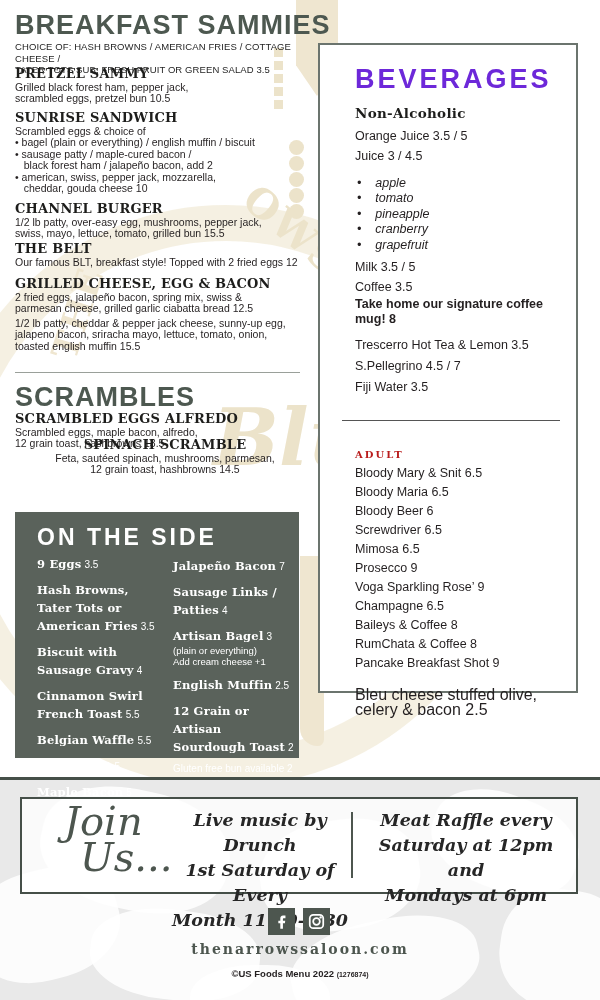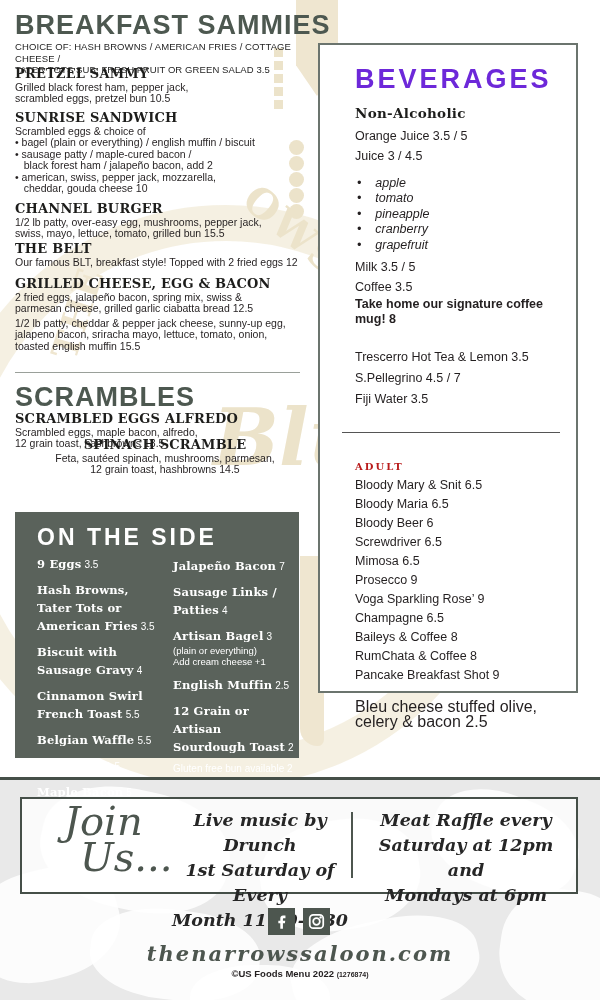--- a/index.html
+++ b/index.html
@@ -66,21 +66,21 @@
               font-style:italic;font-weight:normal;font-size:40px;line-height:40px;color:#4d564f;}
   .join-title .l2{margin-left:16px;display:block;margin-top:-4px;}
   .join-text{position:absolute;font-family:"DejaVu Serif",serif;font-style:italic;
              font-weight:bold;font-size:17.5px;line-height:25px;color:#262626;
              text-align:center;white-space:pre-line;}
   .join-div{position:absolute;left:329px;top:13px;width:2px;height:66px;background:#4d564f;}
   
   .soc{position:absolute;width:27px;height:27px;background:#4d564f;z-index:5;
        display:flex;align-items:center;justify-content:center;cursor:pointer;}
   .site{left:0;top:941px;width:600px;text-align:center;font-family:"DejaVu Serif",serif;
-        font-weight:bold;font-size:21px;letter-spacing:2px;color:#4d564f;z-index:5;font-style:italic;}
+        font-weight:bold;font-size:14px;letter-spacing:2px;color:#4d564f;z-index:5;}
   .copy{left:0;top:968px;width:600px;text-align:center;font-size:9.5px;font-weight:bold;
         color:#231f20;z-index:5;}
   .copy .tiny{font-size:7px;}
 </style>
 </head>
 <body>
 
 <div id="page">
 
   <div class="wm wm-ring"></div>
@@ -212,21 +212,21 @@
       <div class="bev-lines" style="margin-top:6px;">Orange Juice 3.5 / 5
 Juice 3 / 4.5</div>
       <div class="bev-bullets">•&nbsp;&nbsp;&nbsp;&nbsp;apple
 •&nbsp;&nbsp;&nbsp;&nbsp;tomato
 •&nbsp;&nbsp;&nbsp;&nbsp;pineapple
 •&nbsp;&nbsp;&nbsp;&nbsp;cranberry
 •&nbsp;&nbsp;&nbsp;&nbsp;grapefruit</div>
       <div class="bev-lines" style="margin-top:4px;line-height:20px;">Milk 3.5 / 5
 Coffee 3.5</div>
       <div class="bev-promo">Take home our signature coffee mug! 8</div>
-      <div class="bev-lines" style="margin-top:20px;line-height:21px;">Trescerro Hot Tea &amp; Lemon 3.5
+      <div class="bev-lines" style="margin-top:8px;line-height:21px;">Trescerro Hot Tea &amp; Lemon 3.5
 S.Pellegrino 4.5 / 7
 Fiji Water 3.5</div>
       <div class="bev-hr"></div>
       <div class="adult-h">ADULT</div>
       <div class="adult-lines">Bloody Mary &amp; Snit 6.5
 Bloody Maria 6.5
 Bloody Beer 6
 Screwdriver 6.5
 Mimosa 6.5
 Prosecco 9

